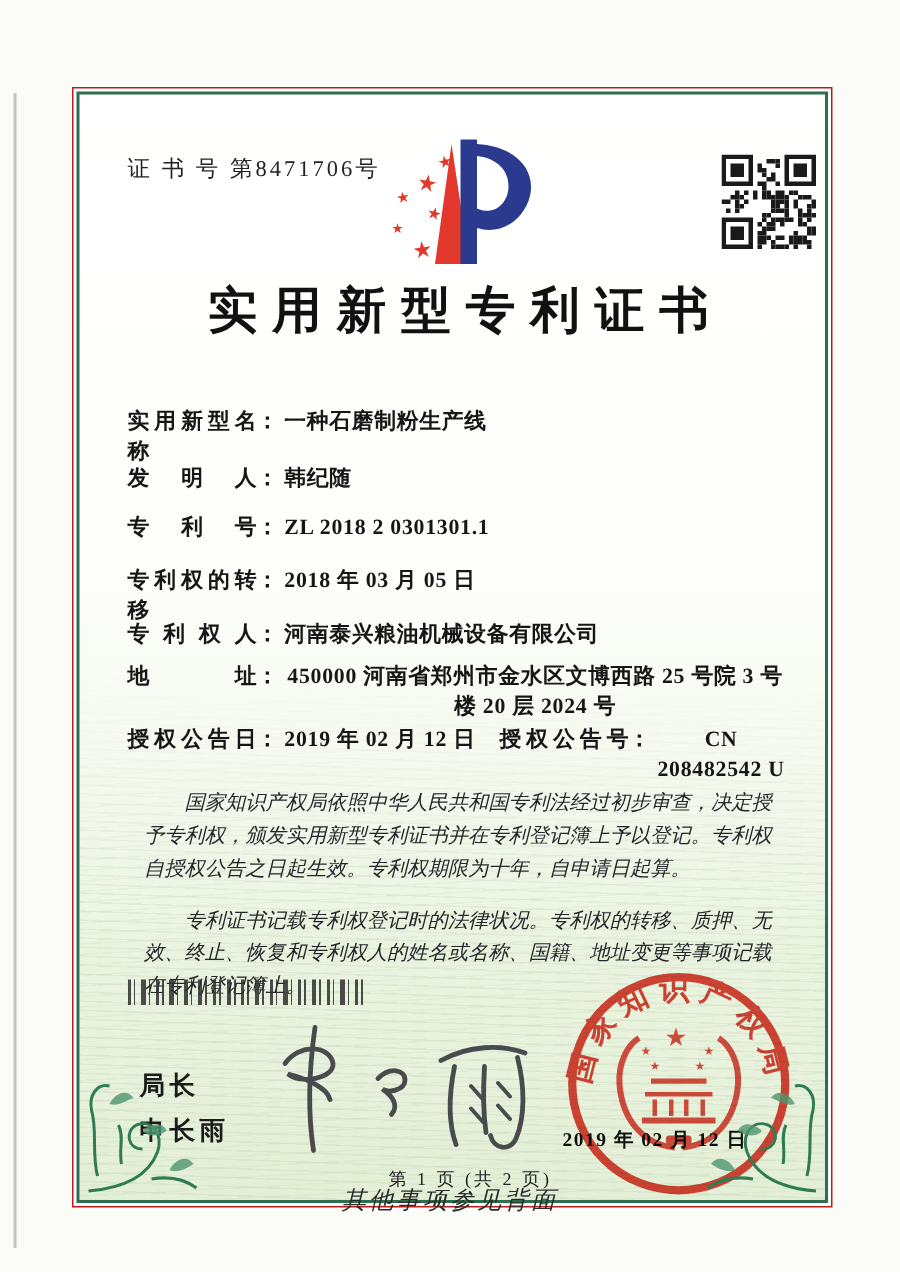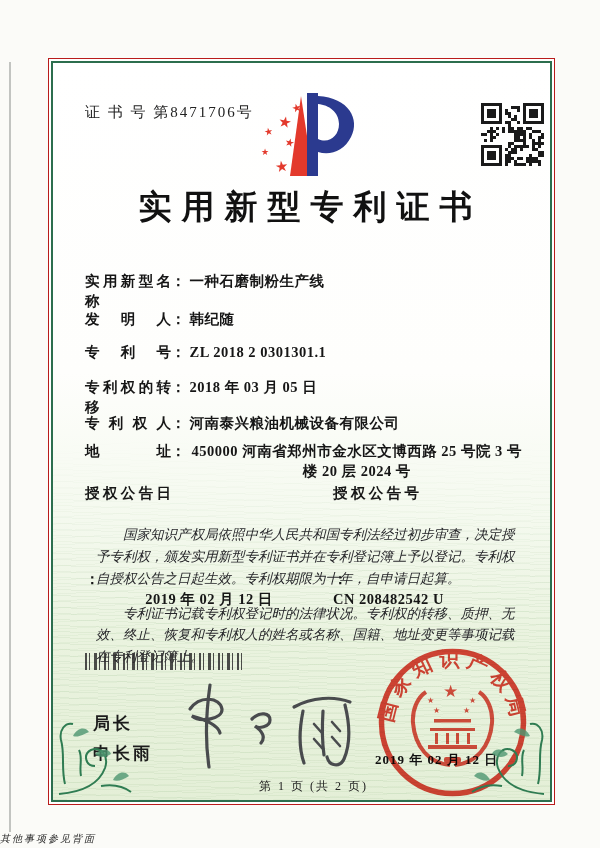--- a/index.html
+++ b/index.html
@@ -27,40 +27,40 @@
   .logo{position:absolute;left:206px;top:28px;width:108px;height:94px;}
   .qr{position:absolute;left:428px;top:40px;width:63px;height:63px;}
   .title{
     position:absolute;left:0;right:0;top:122px;text-align:center;
     font-size:33px;font-weight:bold;letter-spacing:10px;color:#111;margin-left:18px;
   }
   .row{position:absolute;left:32px;right:26px;font-size:14.5px;font-weight:600;color:#161616;display:flex;align-items:flex-start;line-height:20px;}
   .flabel{display:inline-block;width:86px;text-align:justify;text-align-last:justify;flex:0 0 86px;}
   .colon{flex:0 0 auto;margin-right:4px;}
   .fvalue{letter-spacing:.5px;text-align:center;}
-  .pair{display:flex;flex-direction:column;}
+  .pair{display:flex;}
   .pair.first{width:248px;flex:0 0 248px;}
   .pair .flabel2{display:inline-block;width:86px;text-align:justify;text-align-last:justify;flex:0 0 86px;}
   .paras{position:absolute;left:30px;top:448px;width:448px;font-size:13.5px;line-height:1.62;font-style:italic;color:#26262a;}
   .paras p{margin:13px;text-indent:2em;}
   .barcode{
     position:absolute;left:32px;top:590px;width:158px;height:17px;
     background:
       repeating-linear-gradient(90deg,#2e2e2e 0 2px,transparent 2px 4px,#2e2e2e 4px 5px,transparent 5px 9px,#2e2e2e 9px 12px,transparent 12px 14px,#2e2e2e 14px 15px,transparent 15px 19px);
     opacity:.85;
   }
   .officer{position:absolute;left:40px;top:646px;font-size:17px;font-weight:bold;letter-spacing:3px;color:#1b1b1b;line-height:30px;}
   .signature{position:absolute;left:95px;top:606px;width:240px;height:110px;}
   .seal-date{position:absolute;left:322px;top:688px;font-size:13px;font-weight:600;letter-spacing:1px;color:#111;}
   .seal{position:absolute;left:322px;top:582px;width:155px;height:155px;mix-blend-mode:multiply;opacity:.93;}
   .page-num{position:absolute;left:0;right:0;bottom:5px;text-align:center;font-size:12px;color:#222;letter-spacing:2px;padding-left:24px;}
   .flourish{position:absolute;bottom:2px;width:92px;height:92px;}
   .flourish.bl{left:2px;}
   .flourish.br{right:2px;transform:scaleX(-1);}
-  .back-note{position:absolute;left:0;right:0;top:832px;font-size:10px;font-style:italic;letter-spacing:2px;color:#2a2a2a;}
+  .back-note{position:absolute;left:0;right:0;top:790px;text-align:center;font-size:16px;font-style:italic;letter-spacing:2px;color:#2a2a2a;}
 </style>
 </head>
 <body>
 
 <div class="scan-edge"></div>
 
 <div class="frame">
   <div class="frame-inner">
     <div class="waves"></div>
 

